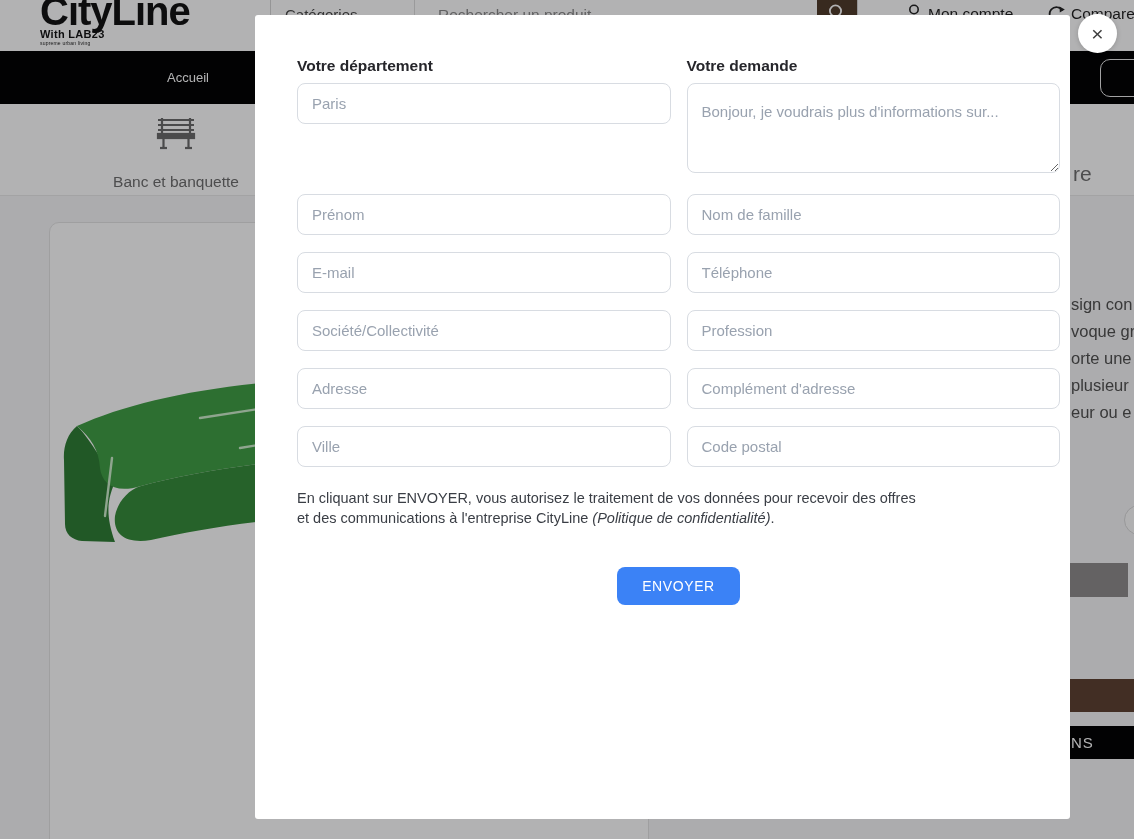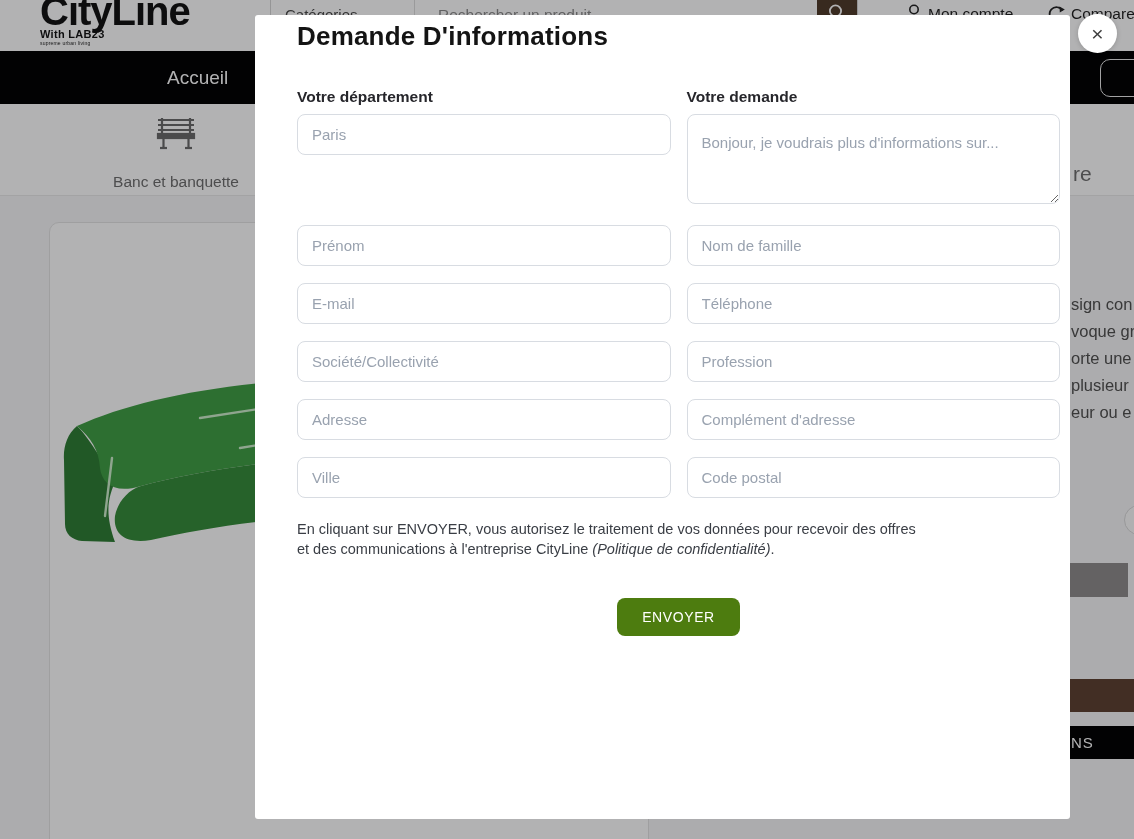--- a/index.html
+++ b/index.html
@@ -30,21 +30,21 @@
     background:#4f3a29; border:none; border-radius:0 10px 10px 0; cursor:pointer;
   }
   .search-btn svg { position:absolute; left:10px; top:28px; }
 
   .account { position:absolute; left:905px; top:4px; }
   .account-label { position:absolute; left:928px; top:5px; font-size:15.5px; color:#1f1f1f; white-space:nowrap; }
   .compare { position:absolute; left:1046px; top:4px; }
   .compare-label { position:absolute; left:1071px; top:5px; font-size:15.5px; color:#1f1f1f; white-space:nowrap; }
 
   .nav { position:absolute; left:0; top:51px; width:1134px; height:53px; background:#000; }
-  .nav-home { position:absolute; left:167px; top:0; height:53px; line-height:53px; font-size:19px; color:#fff; cursor:pointer; }
+  .nav-home { position:absolute; left:167px; top:0; height:53px; line-height:53px; font-size:13px; color:#fff; cursor:pointer; }
   .nav-pill { position:absolute; left:1100px; top:8px; width:70px; height:38px; border:1.5px solid #e8e8e8; border-radius:10px; background:#000; }
 
   .catrow { position:absolute; left:0; top:104px; width:1134px; height:92px; background:#fff; border-bottom:1px solid #e9e9e9; }
   .cat-item { position:absolute; left:106px; top:12px; width:140px; text-align:center; cursor:pointer; }
   .cat-item-label { display:block; margin-top:17px; font-size:15.5px; color:#6d6d6d; }
   .cat-frag { position:absolute; left:1073px; top:58px; font-size:21px; color:#6d6d6d; white-space:nowrap; }
 
   .card {
     position:absolute; left:49px; top:222px; width:600px; height:640px;
     background:#fff; border:1px solid #e4e4e4; border-radius:10px;
@@ -79,21 +79,21 @@
     width:100%; height:41px; border:1px solid #d8dce2; border-radius:8px;
     padding:0 14px; font-size:15px; color:#333; background:#fff; outline:none;
     font-family:"Liberation Sans", sans-serif;
   }
   textarea.tf { height:90px; padding:18px 14px; resize:vertical; line-height:20px; }
   .tf::placeholder { color:#99a2af; opacity:1; }
   .disclaimer { grid-column:1 / 3; margin-top:4px; max-width:622px; font-size:14.5px; line-height:20px; color:#3a3e45; }
   .disclaimer i { font-style:italic; }
   .submit-row { grid-column:1 / 3; text-align:center; margin-top:22px; }
   .submit-btn {
-    background:#4d7c0f; color:#fff; border:none; border-radius:8px;
+    background:#3b82f6; color:#fff; border:none; border-radius:8px;
     font-size:14px; letter-spacing:.6px; padding:11px 25px; cursor:pointer;
     font-family:"Liberation Sans", sans-serif;
   }
   .modal-close {
     position:absolute; left:1078px; top:14px; width:39px; height:39px; border-radius:50%;
     background:#fff; border:none; z-index:21; cursor:pointer;
     box-shadow:0 1px 5px rgba(0,0,0,.18);
     font-size:21px; line-height:39px; color:#3f3f3f; text-align:center; padding:0;
   }
 </style>
@@ -198,21 +198,20 @@
   <button class="gray-btn"></button>
   <button class="brown-bar"></button>
   <button class="black-bar">
     <span>NS</span>
   </button>
 </div>
 
 <div class="overlay"></div>
 
 <div class="modal">
-  <h2 class="modal-title">Demande D'informations</h2>
 
   <form class="modal-form">
     <div>
       <label class="field-label">Votre département</label>
       <input class="tf" type="text" placeholder="Paris" style="">
     </div>
     <div>
       <label class="field-label">Votre demande</label>
       <textarea class="tf" placeholder="Bonjour, je voudrais plus d'informations sur..." style=""></textarea>
     </div>

